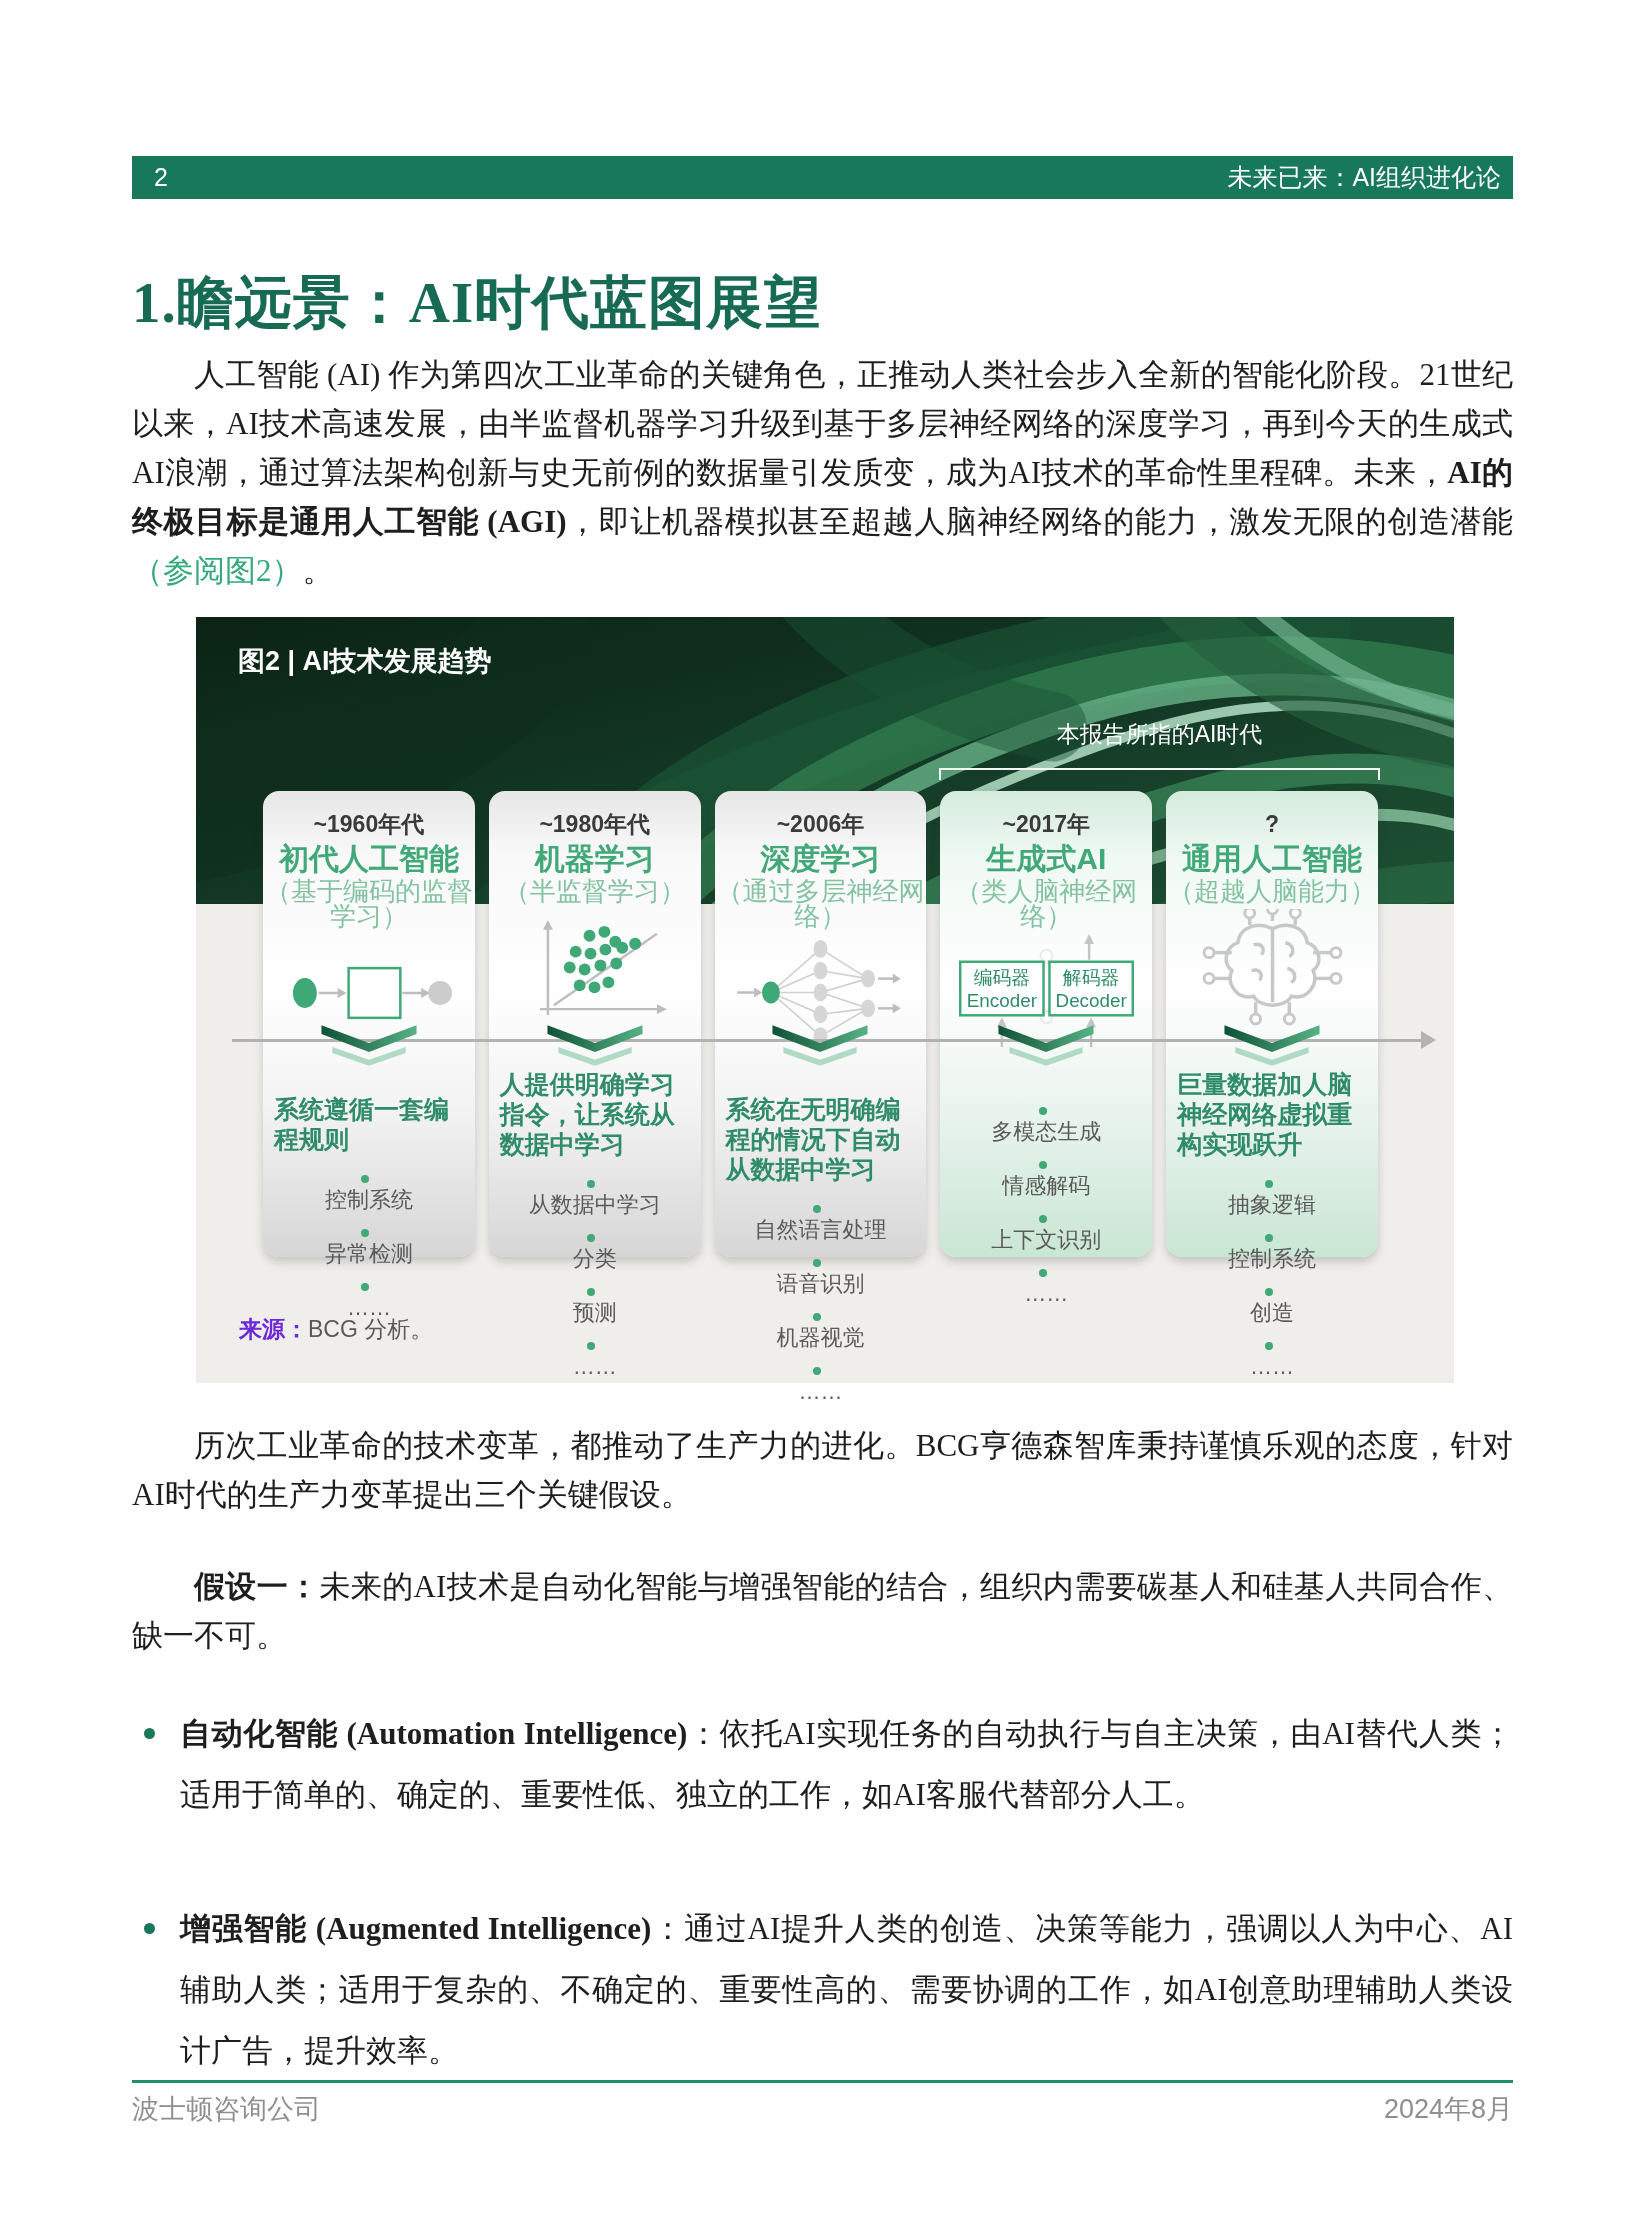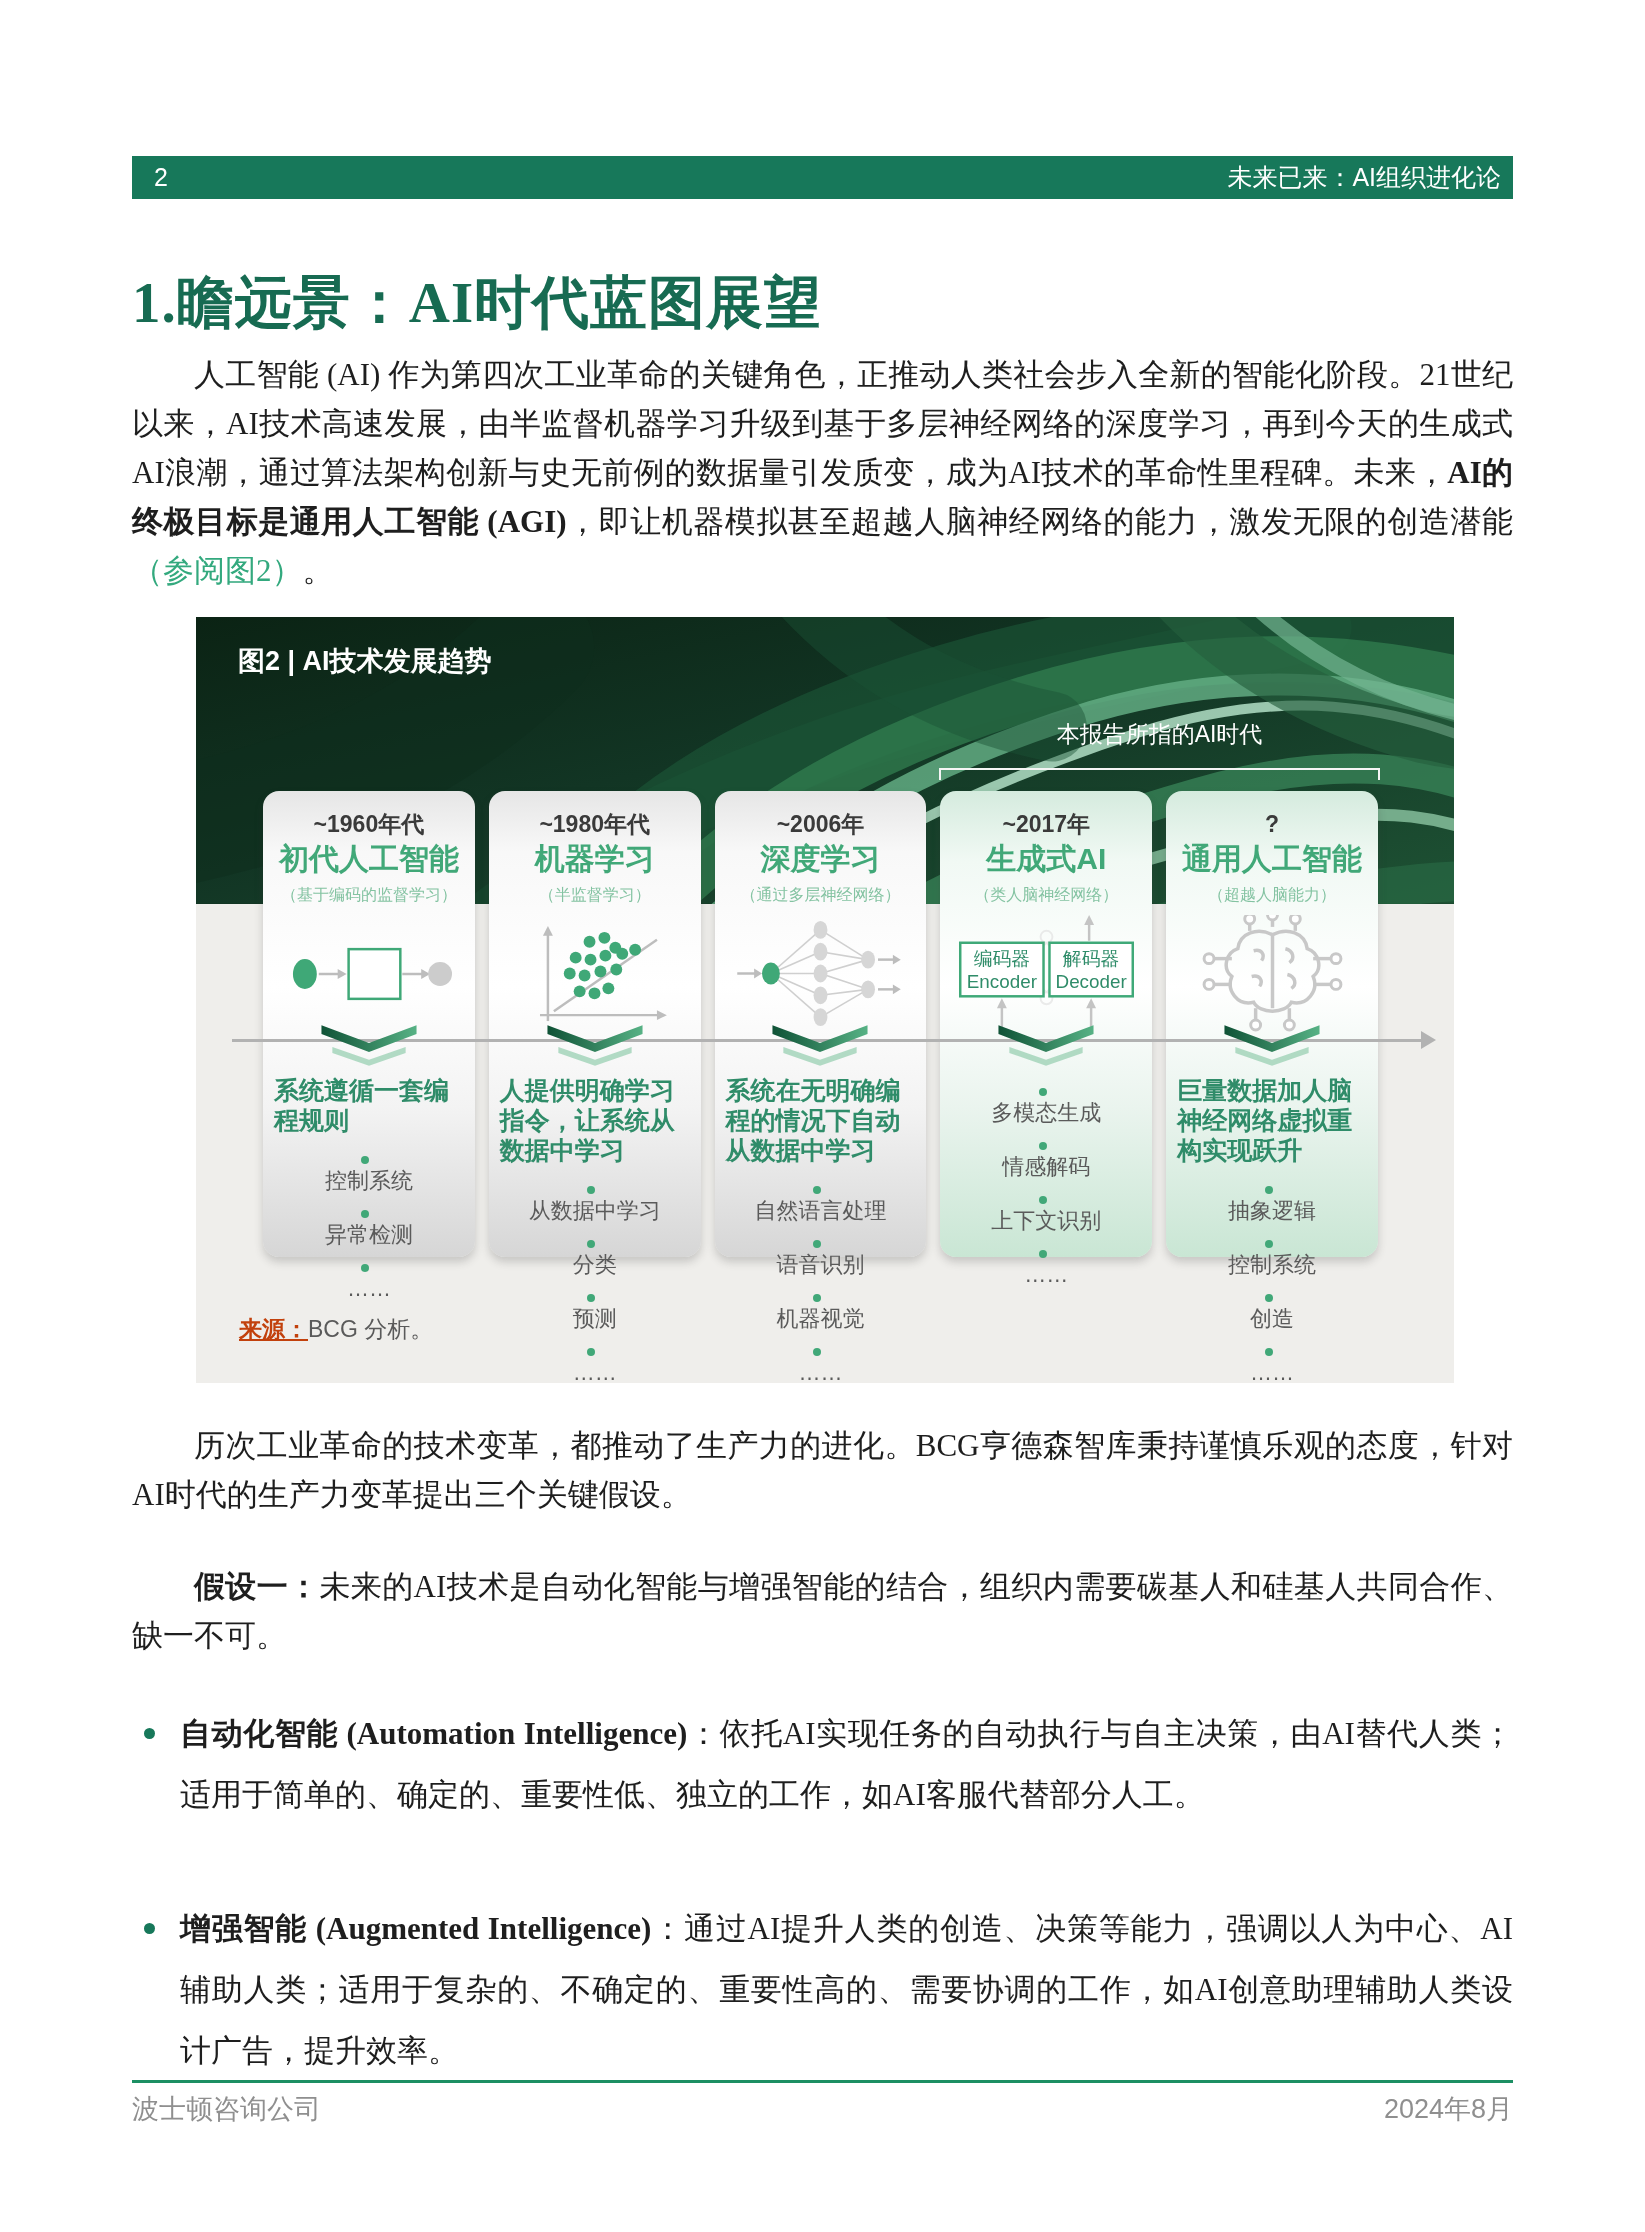--- a/index.html
+++ b/index.html
@@ -38,31 +38,31 @@
   .timeline-arrow{position:absolute;left:36px;top:422px;width:1190px;height:3px;background:#B2B2B2;z-index:3;}
   .timeline-arrow .head{position:absolute;right:-14px;top:-8px;width:0;height:0;
                         border-left:15px solid #B2B2B2;border-top:9px solid transparent;border-bottom:9px solid transparent;}
 
   .cards{position:absolute;left:67px;top:174px;width:1115px;display:flex;gap:14px;}
   .card{position:relative;flex:1;height:466px;border-radius:16px;box-shadow:0 5px 9px rgba(60,60,60,.22);}
   .card.gray{background:linear-gradient(180deg,#E6E6E6 0%,#F8F8F8 13%,#FFFFFF 42%,#F3F3F3 68%,#D6D6D6 100%);}
   .card.green{background:linear-gradient(180deg,#D5EBDE 0%,#F1F9F4 15%,#FFFFFF 42%,#EAF4EE 68%,#C9E6D4 100%);}
   .c-year{margin-top:18px;text-align:center;font-size:23px;line-height:30px;font-weight:700;color:#3A3A3A;}
   .c-era{text-align:center;font-size:30px;line-height:40px;font-weight:700;color:#41A878;}
-  .c-sub{text-align:center;font-size:16px;line-height:31px;color:#84C3A2;}
+  .c-sub{text-align:center;font-size:26px;line-height:25px;color:#84C3A2;}
   .icon-area{height:117px;margin-top:5px;display:flex;align-items:center;justify-content:center;}
   .chev{position:absolute;top:232px;left:50%;transform:translateX(-50%);z-index:4;}
   .c-desc{margin-top:43px;padding:0 11px;}
   .c-head{font-size:25px;line-height:30px;font-weight:700;color:#2F8C69;text-align:left;}
   .c-desc ul{list-style:none;margin:8px 0 0 0;padding:0;}
   .c-desc li{display:flex;align-items:center;font-size:22px;line-height:33px;color:#5A5A5A;flex-direction:column;}
   .c-desc li i{flex:0 0 auto;width:8px;height:8px;border-radius:50%;background:#41A878;margin:13px 9px 0 2px;}
 
   .src{position:absolute;left:43px;top:697px;font-size:23px;color:#5A5A5A;}
-  .src b{color:#c2410c;text-decoration:underline;}
+  .src b{color:#6d28d9;}
 
   
   .blt{position:absolute;left:132px;width:1381px;display:flex;align-items:flex-start;}
   .b1{top:1703px;}
   .b2{top:1898px;}
   .blt-dot{flex:0 0 auto;width:11px;height:11px;border-radius:50%;background:#17785A;margin:25px 0 0 12px;}
   .blt-text{margin:0 0 0 25px;font-size:31px;line-height:61px;text-align:justify;flex:1;}
 
   
   .footer-line{position:absolute;left:132px;top:2080px;width:1381px;height:3px;background:#1C8F63;}

